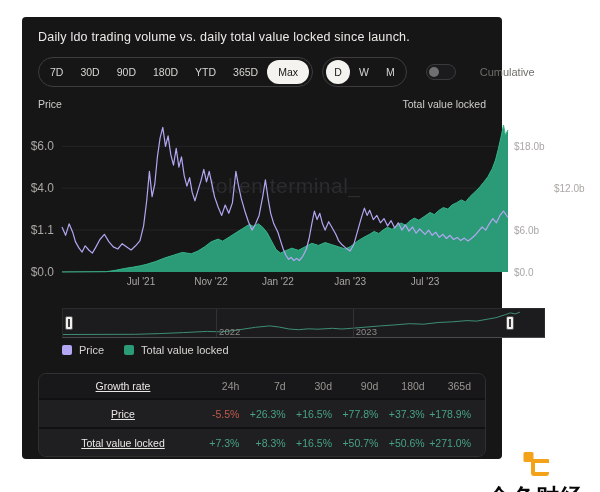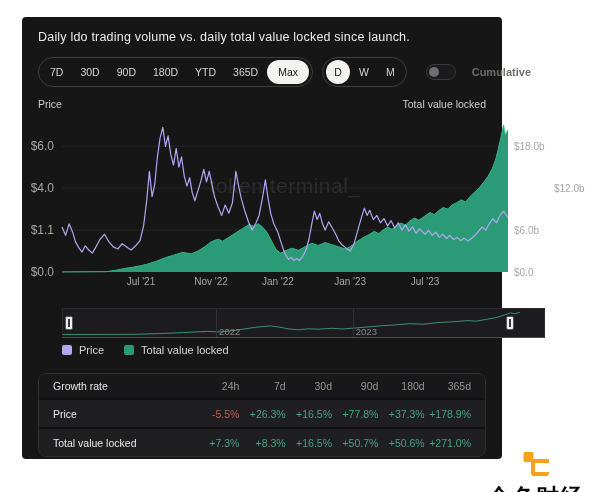--- a/index.html
+++ b/index.html
@@ -22,21 +22,21 @@
   .pill-group{
     display:flex;align-items:center;height:30px;box-sizing:border-box;
     border:1px solid #3d3d3f;border-radius:16px;padding:0 3px;gap:1px;
   }
   .pill{
     font-size:10.5px;color:#d7d5d1;padding:0 8px;height:24px;display:flex;
     align-items:center;justify-content:center;border-radius:13px;cursor:pointer;white-space:nowrap;
   }
   .pill.sel{background:#f5f3ef;color:#161616;padding:0 11px;font-weight:400;}
   .pill.round.sel{width:14px;padding:0 5px;}
-  .toggle-wrap{display:flex;align-items:center;gap:16px;margin-left:10px;font-weight:bold;}
+  .toggle-wrap{display:flex;align-items:center;gap:24px;margin-left:10px;}
   .toggle{
     width:30px;height:16px;border:1px solid #3a3a3c;border-radius:9px;
     background:#1b1b1d;position:relative;box-sizing:border-box;cursor:pointer;
   }
   .toggle .knob{
     position:absolute;left:2px;top:2px;width:10px;height:10px;border-radius:50%;background:#6f6f71;
   }
   .toggle-label{font-size:11px;color:#6f6d69;}
   
   .axis-titles{position:absolute;left:16px;right:16px;top:81px;display:flex;justify-content:space-between;}
@@ -77,21 +77,21 @@
   
   .gtable{
     position:absolute;left:16px;top:356px;right:16px;
     border:1px solid #303032;border-radius:8px;overflow:hidden;background:#1f1f21;
   }
   .t-row{display:grid;grid-template-columns:140px repeat(6,1fr);align-items:center;padding:0 14px;height:27px;}
   .t-head{background:#18181a;height:24px;}
   .t-head .t-cell{color:#97958f;font-size:10.5px;}
   .t-body{border-top:2px solid #111113;background:#1f1f21;}
   .t-cell{font-size:10.5px;text-align:right;}
-  .t-cell.lbl{text-align:left;color:#eae8e4;}
+  .t-cell.lbl{text-align:center;color:#eae8e4;text-decoration:underline;}
   .t-cell.pos{color:#47a382;}
   .t-cell.neg{color:#c05a4c;}
   
   .brand{position:absolute;right:16px;top:451px;display:flex;align-items:center;gap:5px;flex-direction:column;}
   .brand-text{font-size:23px;font-weight:700;color:#060606;letter-spacing:1px;position:relative;}
   .brand-accent{color:#f5a21b;font-weight:700;font-size:18px;margin-left:-4px;}
 </style>
 </head>
 <body>
 

